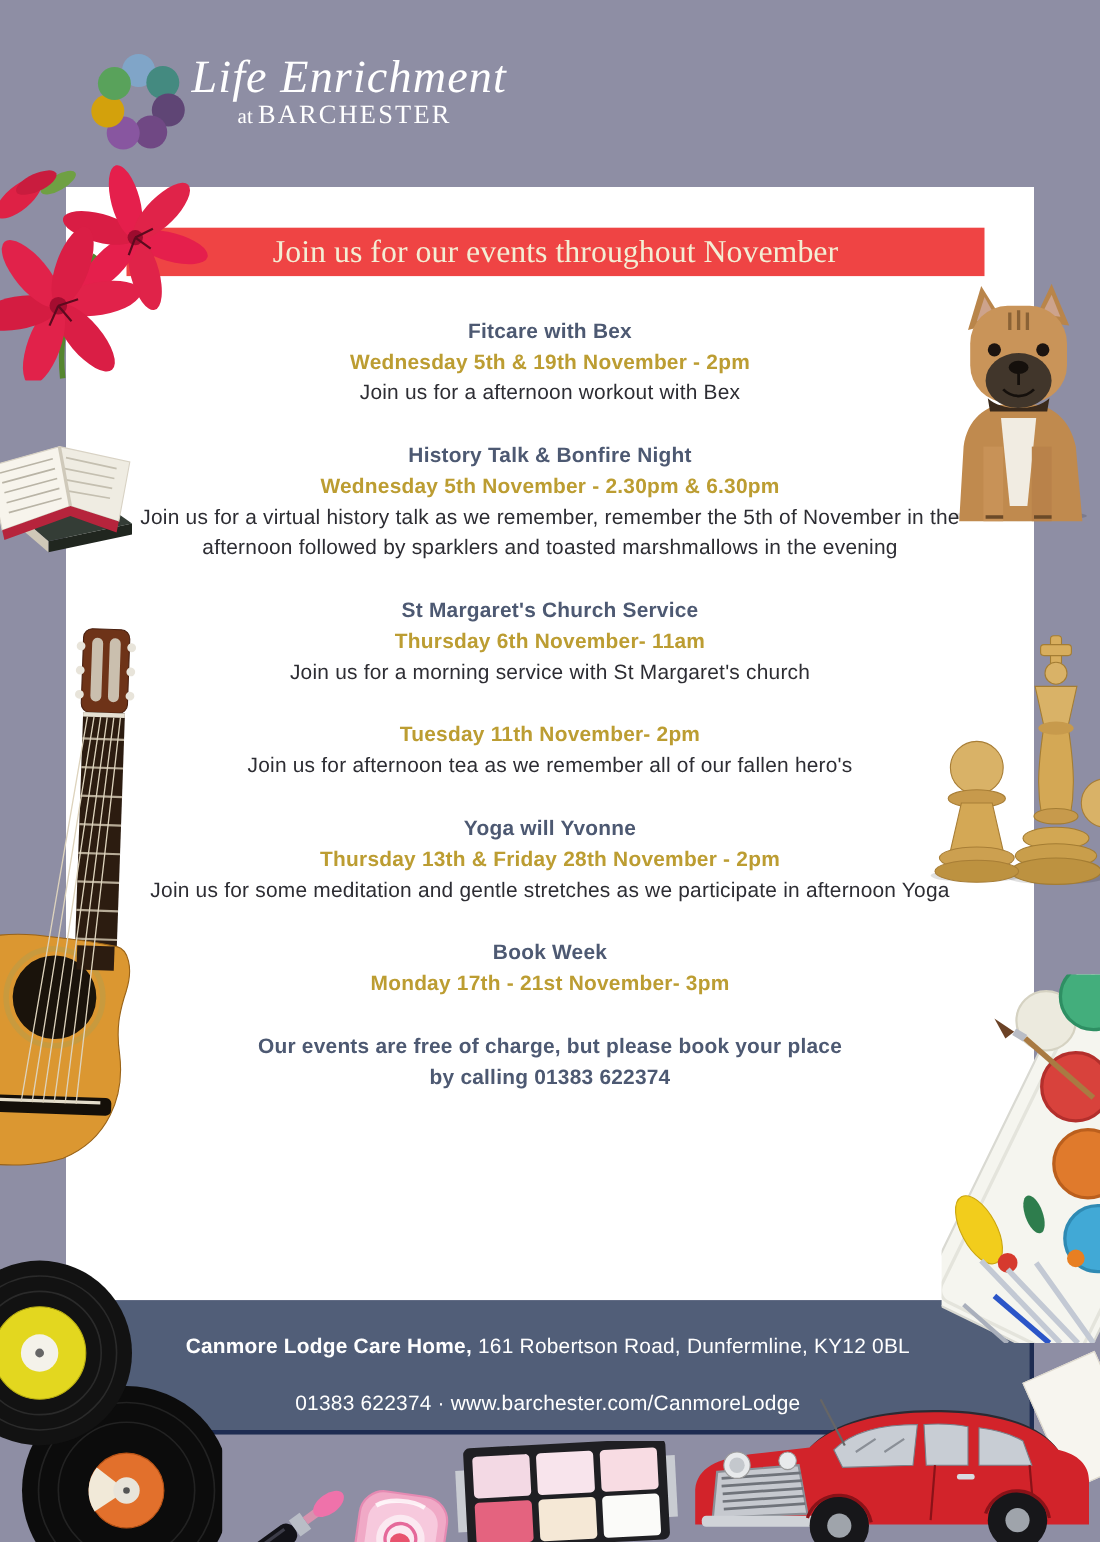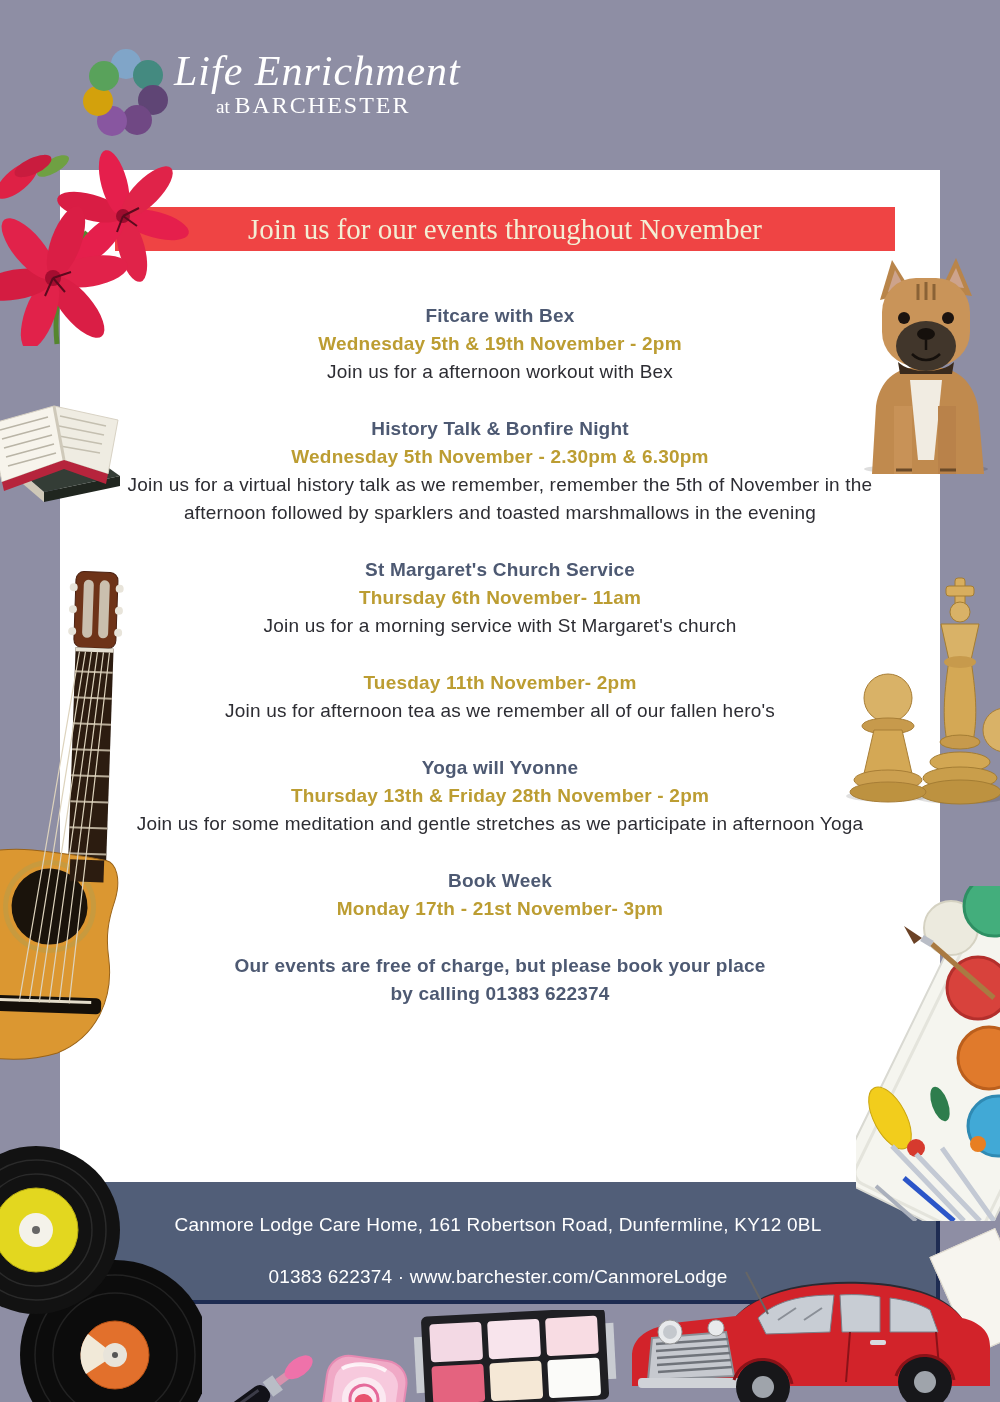--- a/index.html
+++ b/index.html
@@ -11,33 +11,33 @@
   .logo-text{color:#ffffff;}
   .logo-script{font-family:"Liberation Serif",serif;font-style:italic;font-size:42px;line-height:46px;letter-spacing:1px;}
   .logo-caps{font-family:"Liberation Serif",serif;font-size:24px;letter-spacing:2px;margin-top:-2px;padding-left:42px;}
   .logo-caps .at{font-size:19px;letter-spacing:0;}
   .page-title{position:absolute;left:495px;top:56px;width:470px;text-align:center;
               font-family:"Liberation Serif",serif;font-size:29px;line-height:42px;color:#dde0eb;}
   
   .card{position:absolute;left:60px;top:170px;width:880px;height:1012px;background:#ffffff;z-index:1;}
   .banner{position:absolute;left:115px;top:207px;width:780px;height:44px;background:#ef4444;z-index:2;
           text-align:center;font-family:"Liberation Serif",serif;font-size:29px;line-height:44px;color:#f3eed4;}
-  .events{position:absolute;left:90px;top:302px;width:820px;text-align:center;z-index:2;}
+  .events{position:absolute;left:90px;top:288px;width:820px;text-align:center;z-index:2;}
   .event{margin:0 0 29px 0;}
   .event-title{font-size:19px;line-height:28px;font-weight:bold;color:#4d5972;letter-spacing:.2px;}
   .event-date{font-size:19px;line-height:28px;font-weight:bold;color:#bc9d32;letter-spacing:.2px;}
   .event-desc{font-size:19px;line-height:28px;color:#2d2d33;letter-spacing:.2px;max-width:820px;margin:0 auto;}
   .booking{margin-top:0;text-align:center;font-size:19px;line-height:28px;font-weight:bold;color:#4d5972;letter-spacing:.2px;}
   
   .footer-bar{position:absolute;left:60px;top:1182px;width:876px;height:118px;background:#515e78;z-index:2;
               border-right:4px solid #1e2c52;border-bottom:4px solid #1e2c52;
               text-align:center;color:#ffffff;padding-top:0;}
   .footer-line{font-size:19px;line-height:32px;letter-spacing:.2px;margin-top:20px;}
   .footer-line.first{margin-top:27px;}
-  .footer-line .bold{font-weight:normal;}
+  .footer-line .bold{font-weight:bold;}
   
   .deco{position:absolute;pointer-events:none;}
   .z4{z-index:4;} .z5{z-index:5;} .z6{z-index:6;} .z7{z-index:7;}
   .canvas-sheet{width:70px;height:105px;background:#f7f5ef;border:1px solid #ddd8cc;transform:rotate(-24deg);}
 </style>
 </head>
 <body>
 
 <div class="page">
 

